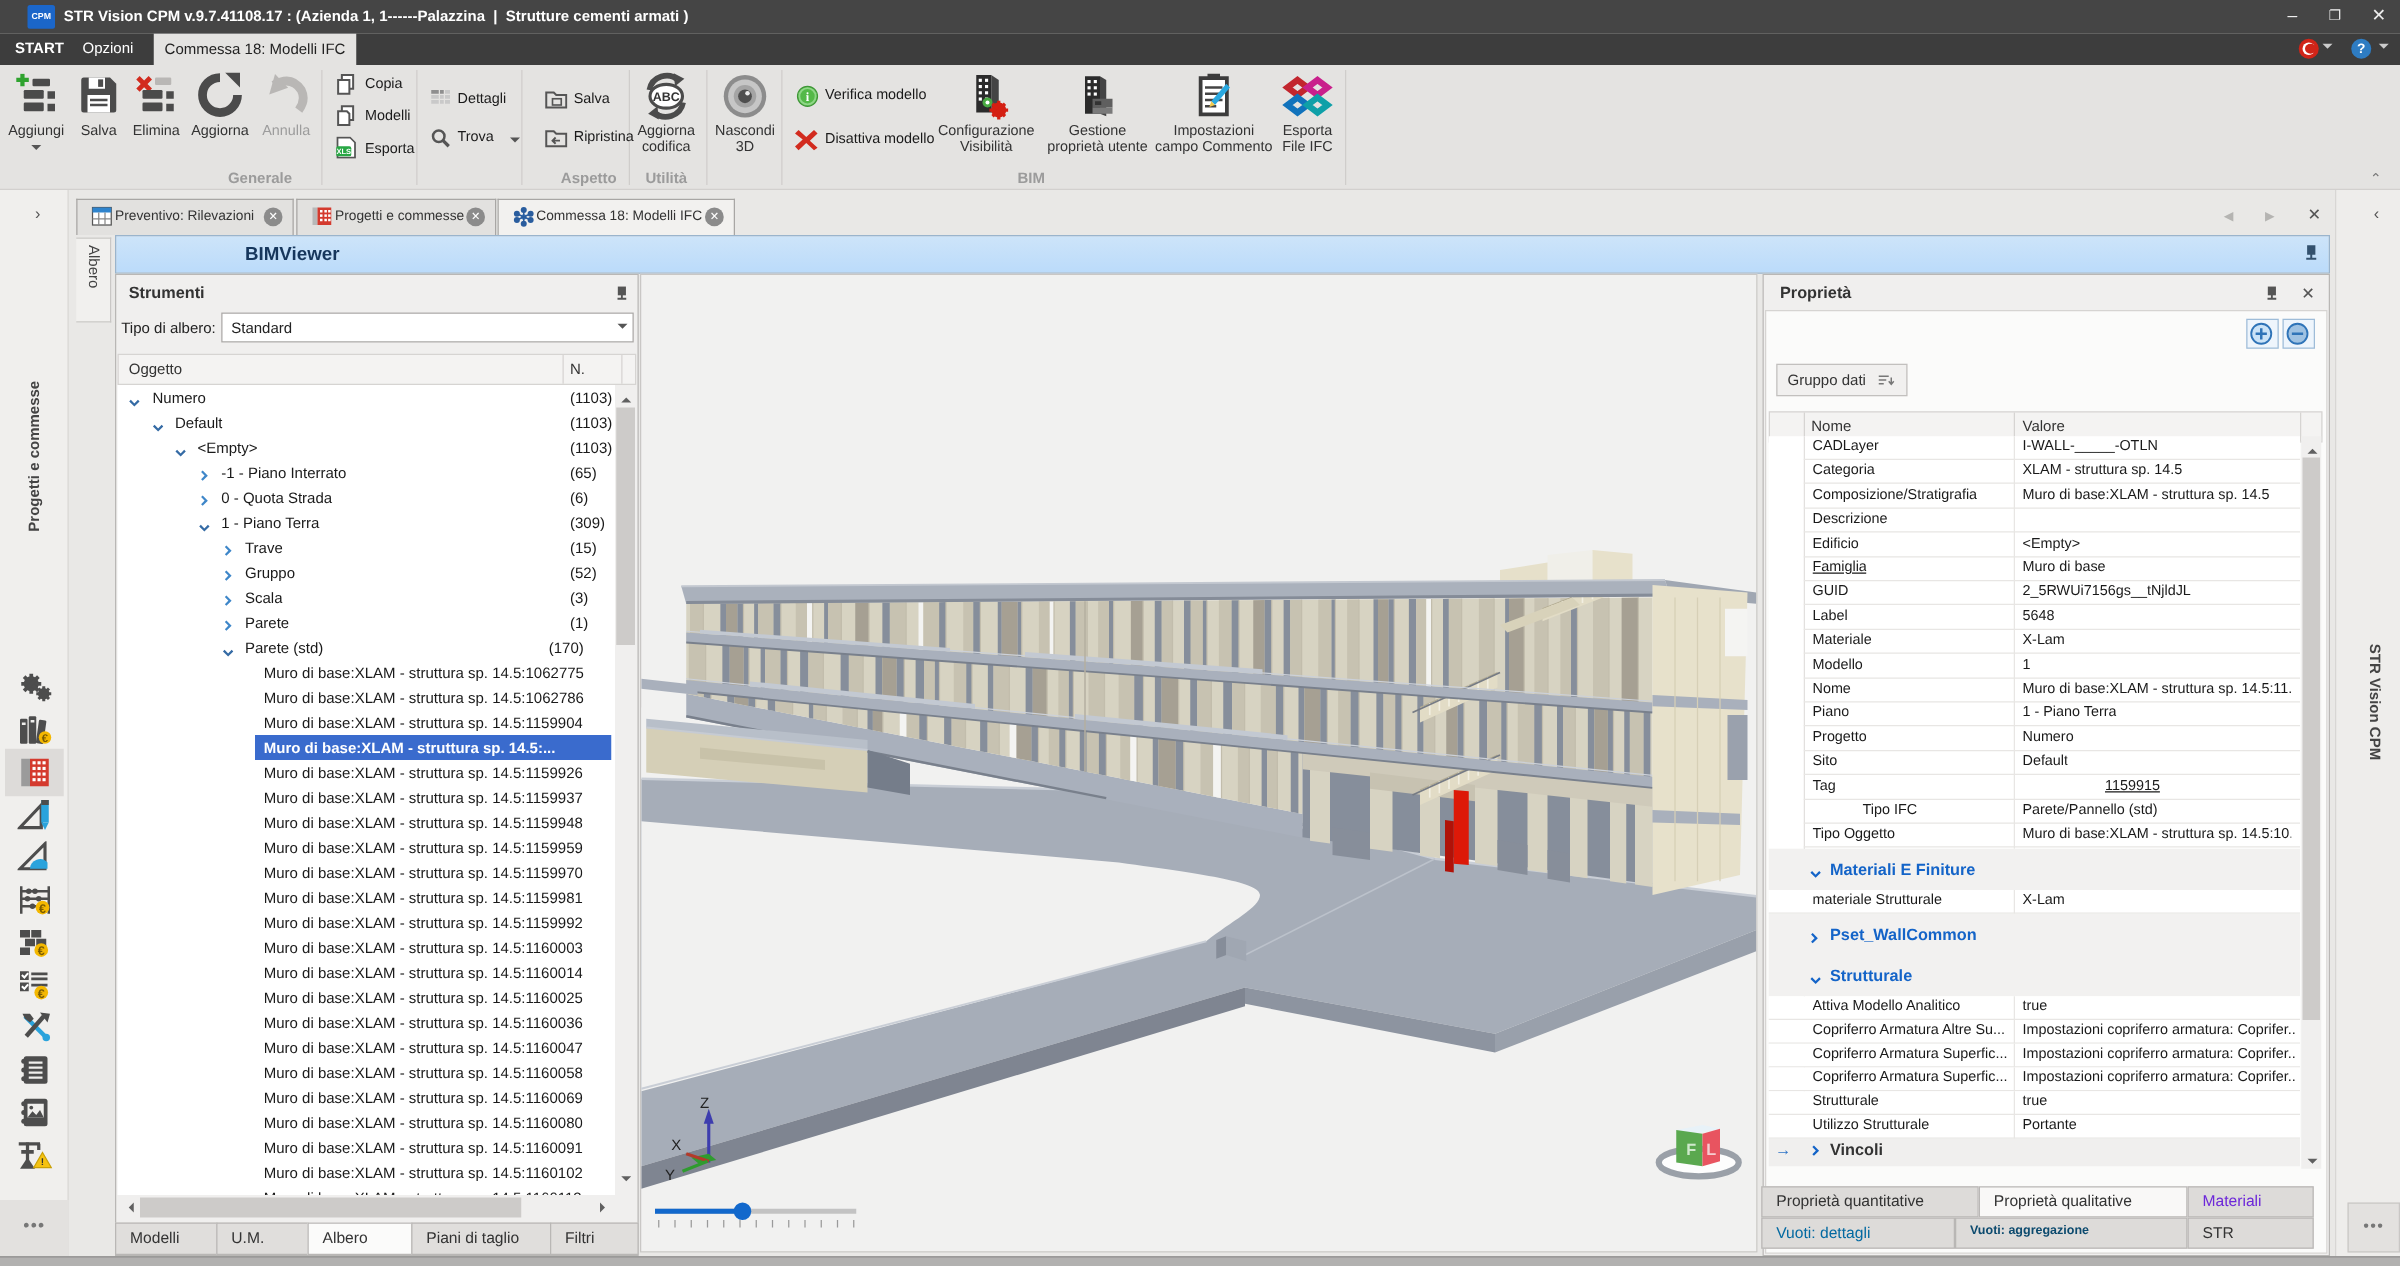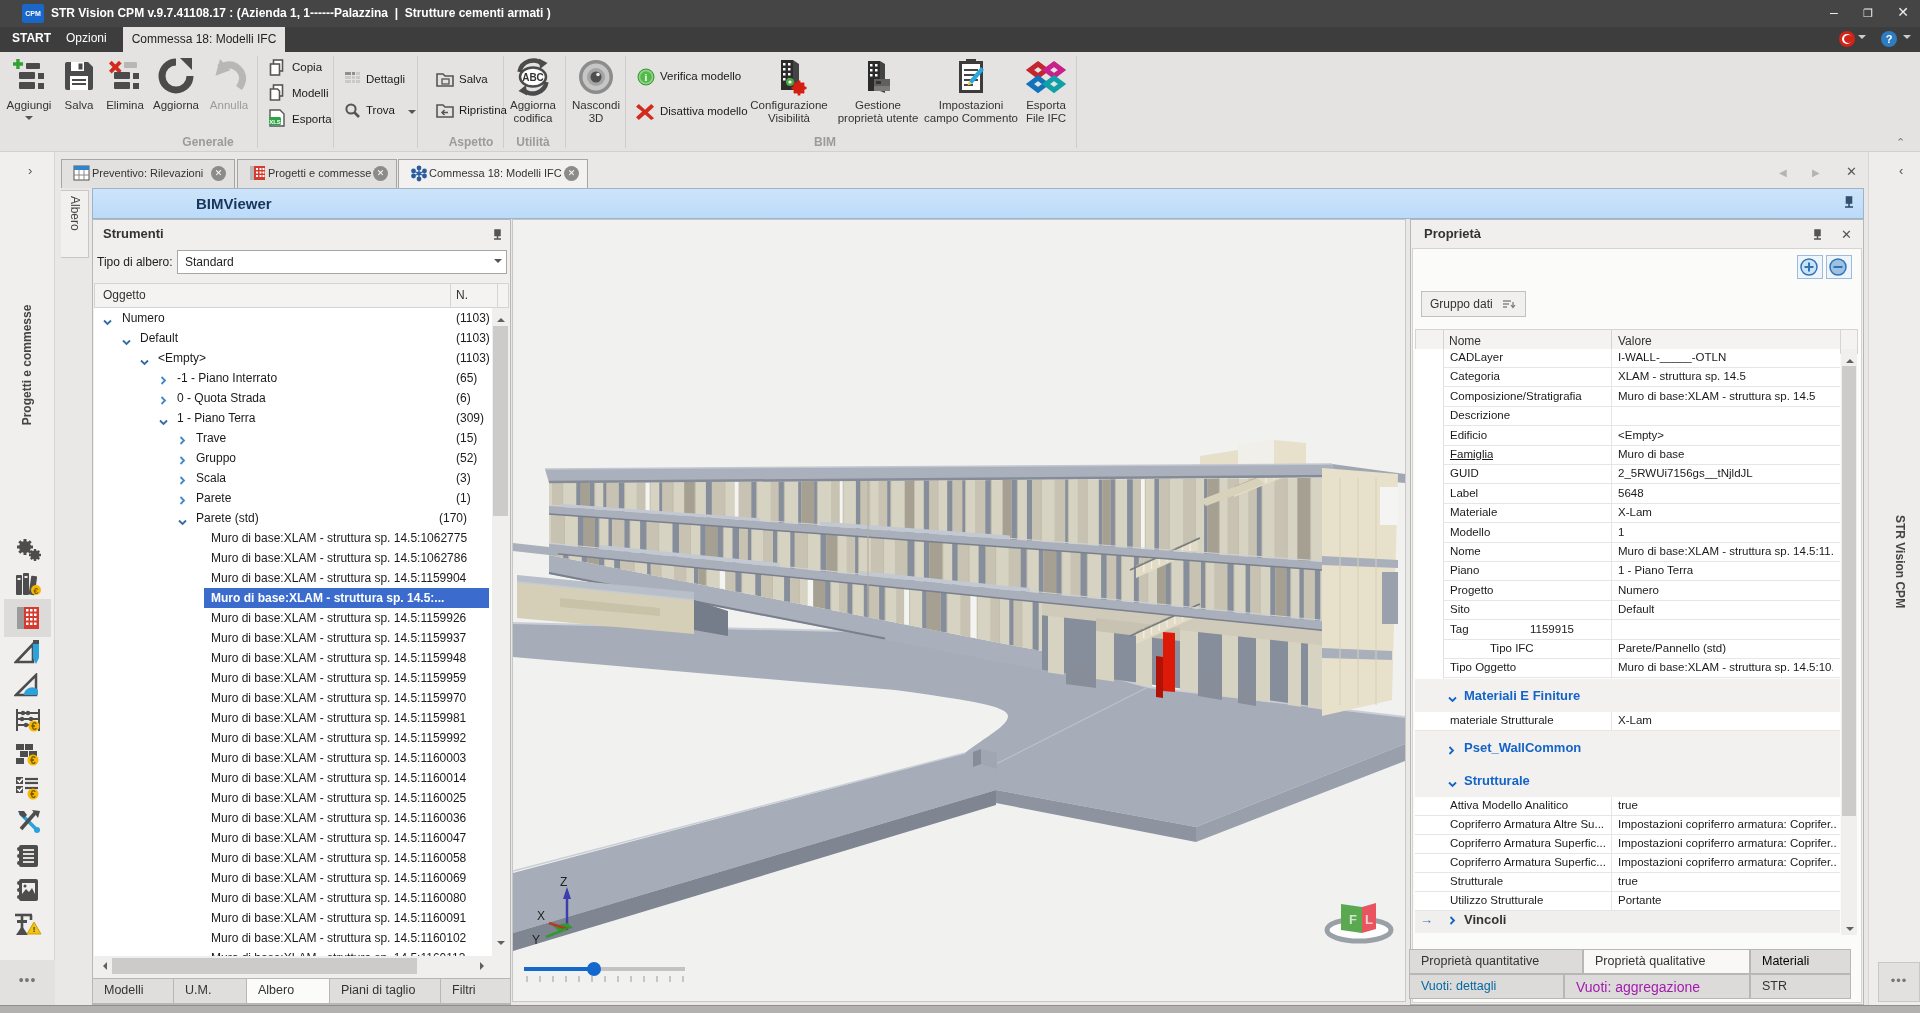--- a/index.html
+++ b/index.html
@@ -1011,21 +1011,21 @@
 <div class="srow" style="left:1450px;top:564px;max-width:155px;overflow:hidden;">Piano</div>
 <div class="srow" style="left:1618px;top:564px;max-width:215px;overflow:hidden;">1 - Piano Terra</div>
 <div class="abs" style="left:1443px;top:582px;width:397px;height:19px;border-bottom:1px solid #e8e6e4;"></div>
 <div class="srow" style="left:1450px;top:584px;max-width:155px;overflow:hidden;">Progetto</div>
 <div class="srow" style="left:1618px;top:584px;max-width:215px;overflow:hidden;">Numero</div>
 <div class="abs" style="left:1443px;top:601px;width:397px;height:19px;border-bottom:1px solid #e8e6e4;"></div>
 <div class="srow" style="left:1450px;top:603px;max-width:155px;overflow:hidden;">Sito</div>
 <div class="srow" style="left:1618px;top:603px;max-width:215px;overflow:hidden;">Default</div>
 <div class="abs" style="left:1443px;top:621px;width:397px;height:19px;border-bottom:1px solid #e8e6e4;"></div>
 <div class="srow" style="left:1450px;top:623px;max-width:155px;overflow:hidden;">Tag</div>
-<div class="srow" style="left:1530px;top:623px;max-width:215px;overflow:hidden;">1159915</div>
+<div class="srow" style="left:1684px;top:623px;max-width:215px;overflow:hidden;text-decoration:underline;">1159915</div>
 <div class="abs" style="left:1443px;top:640px;width:397px;height:19px;border-bottom:1px solid #e8e6e4;"></div>
 <div class="srow" style="left:1450px;top:642px;max-width:155px;overflow:hidden;margin-left:40px;">Tipo IFC</div>
 <div class="srow" style="left:1618px;top:642px;max-width:215px;overflow:hidden;">Parete/Pannello (std)</div>
 <div class="abs" style="left:1443px;top:659px;width:397px;height:19px;border-bottom:1px solid #e8e6e4;"></div>
 <div class="srow" style="left:1450px;top:661px;max-width:155px;overflow:hidden;">Tipo Oggetto</div>
 <div class="srow" style="left:1618px;top:661px;max-width:215px;overflow:hidden;">Muro di base:XLAM - struttura sp. 14.5:10...</div>
 <div class="abs" style="left:1611px;top:349px;width:1px;height:330px;background:#e8e6e4;"></div>
 <div class="abs" style="left:1415px;top:679px;width:425px;height:33px;background:#f2f1f0;"></div>
 <div class="abs" style="left:1448px;top:692px;"><svg width="9" height="7" viewBox="0 0 9 7">
       <path d="M1 1.5 L4.5 5 L8 1.5" fill="none" stroke="#1464c8" stroke-width="1.8"></path>
@@ -1077,25 +1077,25 @@
 <div class="abs" style="left:1420px;top:912px;color:#2f74c8;font-size:13px;">→</div>
 <div class="abs" style="left:1841px;top:349px;width:16px;height:586px;background:#f0efee;"></div>
 <div class="abs" style="left:1846px;top:355px;width:0;height:0;border:4px solid transparent;border-bottom-color:#606060;"></div>
 <div class="abs" style="left:1842px;top:366px;width:14px;height:450px;background:#cdcbc9;"></div>
 <div class="abs" style="left:1846px;top:927px;width:0;height:0;border:4px solid transparent;border-top-color:#606060;"></div>
 <div class="abs" style="left:1409px;top:949px;width:174px;height:25px;background:#dddbd9;border:1px solid #b9b7b5;"></div>
 <div class="abs" style="left:1421px;top:954px;font-size:12.5px;color:#333;">Proprietà quantitative</div>
 <div class="abs" style="left:1583px;top:949px;width:167px;height:25px;background:#f9f8f7;border:1px solid #b9b7b5;"></div>
 <div class="abs" style="left:1595px;top:954px;font-size:12.5px;color:#333;">Proprietà qualitative</div>
 <div class="abs" style="left:1750px;top:949px;width:101px;height:25px;background:#dddbd9;border:1px solid #b9b7b5;"></div>
-<div class="abs" style="left:1762px;top:954px;font-size:12.5px;color:#000000;">Materiali</div>
+<div class="abs" style="left:1762px;top:954px;font-size:12.5px;color:#6d28d9;">Materiali</div>
 <div class="abs" style="left:1409px;top:974px;width:155px;height:25px;background:#dddbd9;border:1px solid #b9b7b5;"></div>
 <div class="abs" style="left:1421px;top:979px;font-size:12.5px;color:#0369a1;">Vuoti: dettagli</div>
 <div class="abs" style="left:1564px;top:974px;width:186px;height:25px;background:#dddbd9;border:1px solid #b9b7b5;"></div>
-<div class="abs" style="left:1576px;top:979px;font-size:14px;color:#a21caf;">Vuoti: aggregazione</div>
+<div class="abs" style="left:1576px;top:979px;font-size:10px;color:#0c4a6e;font-weight:bold;">Vuoti: aggregazione</div>
 <div class="abs" style="left:1750px;top:974px;width:101px;height:25px;background:#dddbd9;border:1px solid #b9b7b5;"></div>
 <div class="abs" style="left:1762px;top:979px;font-size:12.5px;color:#333;">STR</div>
 
 <div class="abs" style="left:1868px;top:152px;width:52px;height:853px;background:#eeedeb;border-left:1px solid #d8d6d4;"></div>
 <div class="abs" style="left:1899px;top:163px;color:#555;font-size:13px;">‹</div>
 <div class="abs" style="left:1886px;top:515px;width:28px;height:120px;">
     <div style="transform:rotate(90deg) translate(0,-28px);transform-origin:0 0;width:120px;height:28px;line-height:28px;font-size:12px;font-weight:bold;color:#444;white-space:nowrap;">STR Vision CPM</div>
   </div>
 <div class="abs" style="left:1878px;top:962px;width:42px;height:40px;background:#e3e1df;border:1px solid #c9c7c5;color:#777;font-size:13px;text-align:center;line-height:36px;letter-spacing:1px;">•••</div>
 <div class="abs" style="left:0;top:1005px;width:1920px;height:8px;background:#b2b1b0;border-top:1px solid #8f8e8d;"></div>

